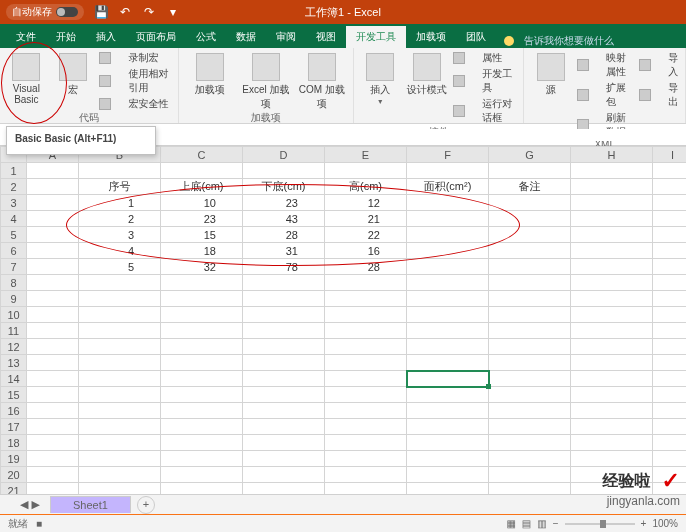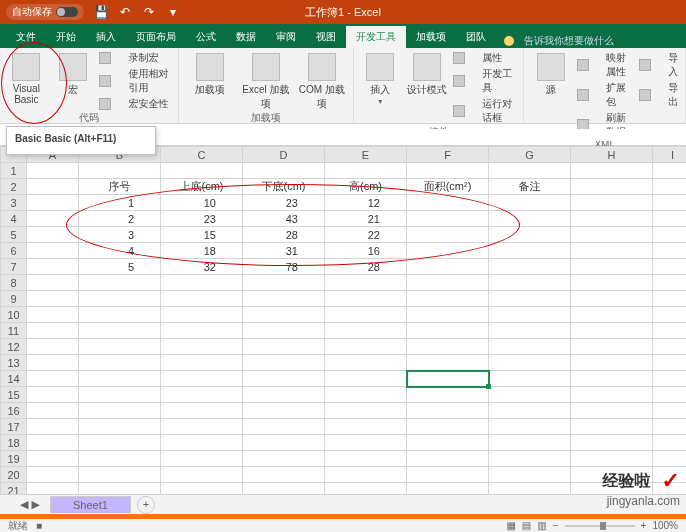--- a/index.html
+++ b/index.html
@@ -63,21 +63,21 @@
     .oval-vb { left: 1px; top: 42px; width: 66px; height: 82px; }
     .oval-data { left: 66px; top: 184px; width: 454px; height: 82px; border-width: 1px; }
 
     
     .sheet-tabs { position: absolute; bottom: 18px; left: 0; right: 0; height: 20px; background: #f3f3f3; border-top: 1px solid #d0d0d0; display: flex; align-items: center; font-size: 11px; color: #666; padding-left: 20px; }
     .sheet-nav { display: flex; gap: 4px; margin-right: 10px; }
     .sheet-tab { padding: 2px 22px; background: #c4b5fd; border: 1px solid #ccc; border-bottom: none; text-align: center; }
     .sheet-add { margin-left: 6px; width: 18px; height: 18px; border: 1px solid #ccc; border-radius: 50%; text-align: center; line-height: 15px; }
 
     
-    .status { position: absolute; bottom: 0; left: 0; right: 0; height: 18px; background: #f3f3f3; border-top: 5px solid #f97316; display: flex; align-items: center; font-size: 10px; color: #666; padding: 0 8px; }
+    .status { position: absolute; bottom: 0; left: 0; right: 0; height: 18px; background: #f3f3f3; border-top: 1px solid #f97316; display: flex; align-items: center; font-size: 10px; color: #666; padding: 0 8px; }
     .status .zoom { margin-left: auto; display: flex; align-items: center; gap: 6px; }
     .slider { width: 70px; height: 2px; background: #ccc; position: relative; }
     .slider::after { content: ""; position: absolute; left: 50%; top: -3px; width: 6px; height: 8px; background: #888; }
 
     
     .watermark { position: absolute; right: 6px; bottom: 38px; font-size: 16px; color: #333; font-weight: bold; z-index: 30; display: flex; align-items: center; gap: 11px; }
     .watermark .check { color: #d00; font-size: 22px; }
     .watermark .url { position: absolute; right: 0; bottom: -14px; font-size: 12px; color: #666; font-weight: normal; }
 
     .chev { font-size: 8px; color: #666; }

